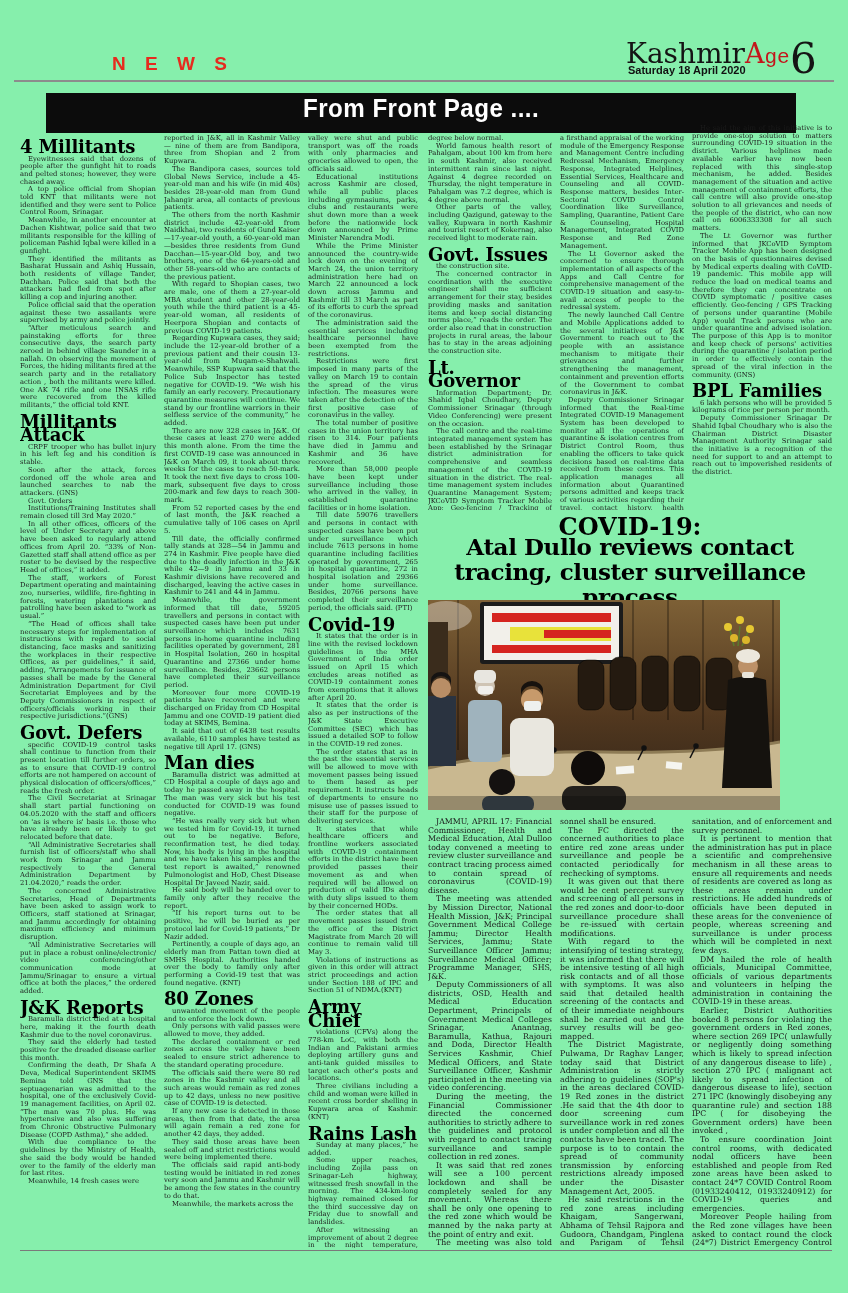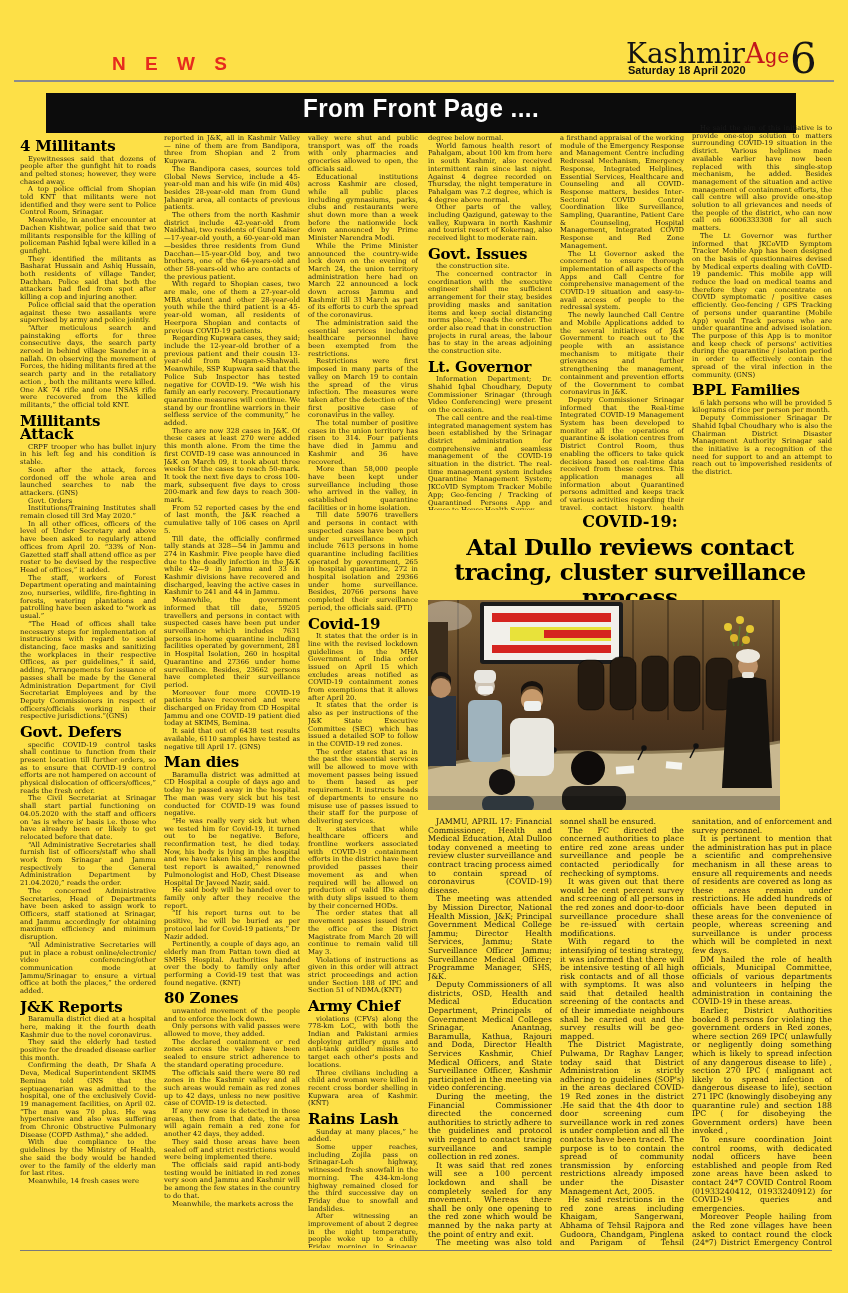--- a/index.html
+++ b/index.html
@@ -1,16 +1,16 @@
 <!DOCTYPE html>
 <html><head>
 <meta charset="utf-8">
 <style>
   html,body{margin:0;padding:0;background:#d9d9d9;}
-  .page{position:relative;width:848px;height:1293px;margin:0 auto;background:#fde047;
+  .page{position:relative;width:848px;height:1293px;margin:0 auto;background:#86efac;
         font-family:"DejaVu Serif",serif;color:#1c1c1c;overflow:hidden;}
   
   .section-label{position:absolute;left:112px;top:53px;font-family:"Liberation Sans",sans-serif;
         font-weight:bold;font-size:19px;letter-spacing:7px;color:#e62b1e;}
   .masthead{position:absolute;left:626px;top:40px;width:190px;line-height:1;white-space:nowrap;}
   .mh-black{font-family:"DejaVu Serif",serif;font-size:28px;color:#141414;}
   .mh-red-big{font-family:"DejaVu Serif",serif;font-size:27px;color:#c3161c;}
   .mh-red-small{font-family:Liberation Mono, monospace;font-size:21px;color:#c3161c;}
   .edition-date{position:absolute;left:628px;top:64px;font-family:"Liberation Sans",sans-serif;
         font-weight:bold;font-size:11px;color:#111;}
@@ -18,26 +18,26 @@
         font-size:42px;color:#151515;line-height:1;}
   .header-rule{position:absolute;left:14px;top:80px;width:820px;height:2px;background:#8c8c8c;}
   .banner{position:absolute;left:46px;top:93px;width:750px;height:40px;background:#0c0c0c;
         display:flex;align-items:flex-start;justify-content:center;}
   .banner span{font-family:"Liberation Sans",sans-serif;font-weight:bold;font-size:26px;color:#ffffff;
         display:inline-block;transform:scaleX(.93);letter-spacing:.5px;}
   
   .ncol{position:absolute;overflow:hidden;text-align:justify;font-size:6.8px;line-height:7.7px;color:#1b1b1b;}
   .story-para{margin:0;text-indent:8px;}
   .story-para.flush{text-indent:0;}
-  .story-head{font-family:"DejaVu Serif",serif;font-weight:bold;font-size:15px;line-height:13.5px;
+  .story-head{font-family:"DejaVu Serif",serif;font-weight:bold;font-size:18px;line-height:13.5px;
         margin:5px 0 2px;text-indent:0;text-align:left;color:#000;letter-spacing:-.2px;}
   .fcol{font-size:7.8px;line-height:8.6px;}
   
   .feature-kicker{position:absolute;left:428px;top:512px;width:404px;text-align:center;
-        font-family:"DejaVu Serif",serif;font-weight:bold;font-size:16px;color:#000;}
+        font-family:"DejaVu Serif",serif;font-weight:bold;font-size:24px;color:#000;}
   .feature-headline{position:absolute;left:424px;top:534px;width:412px;text-align:center;
         font-family:"DejaVu Serif",serif;font-weight:bold;font-size:23px;line-height:25px;
         letter-spacing:-.4px;color:#000;}
   .feature-photo{position:absolute;left:428px;top:600px;width:352px;height:210px;overflow:hidden;
         background:#5a462b;}
   .feature-photo svg{display:block;width:100%;height:100%;}
   .bottom-rule{position:absolute;left:20px;top:1250px;width:812px;height:1px;background:#7a7a7a;}
 </style>
 </head>
 <body>

